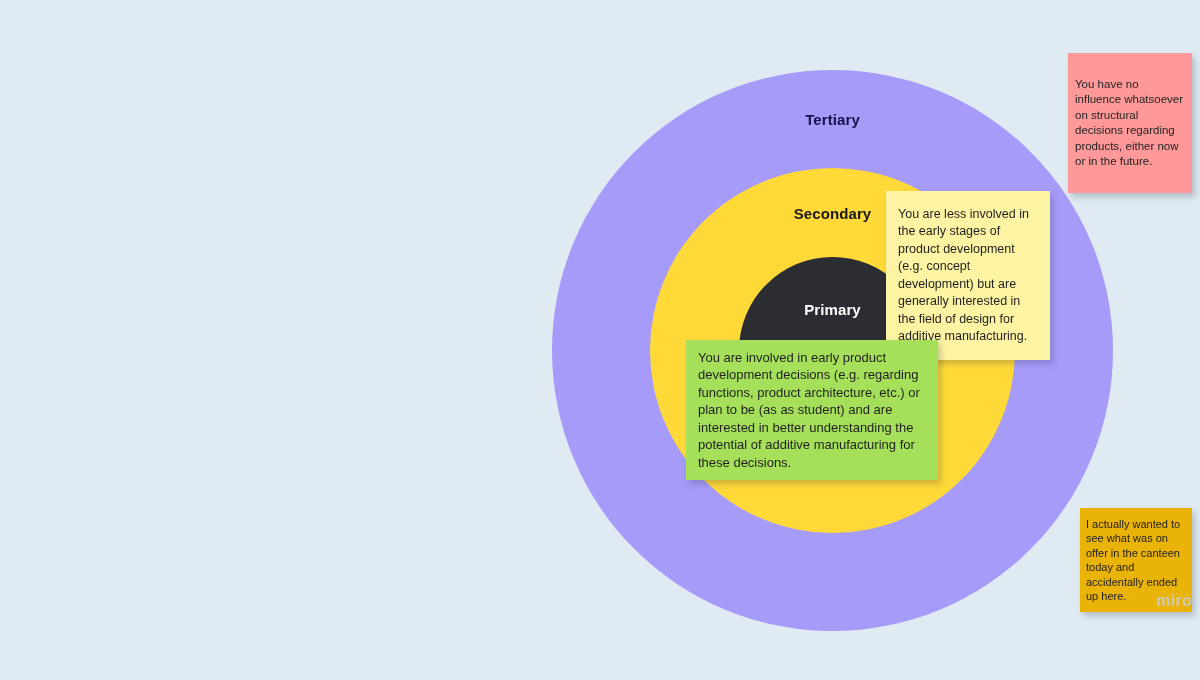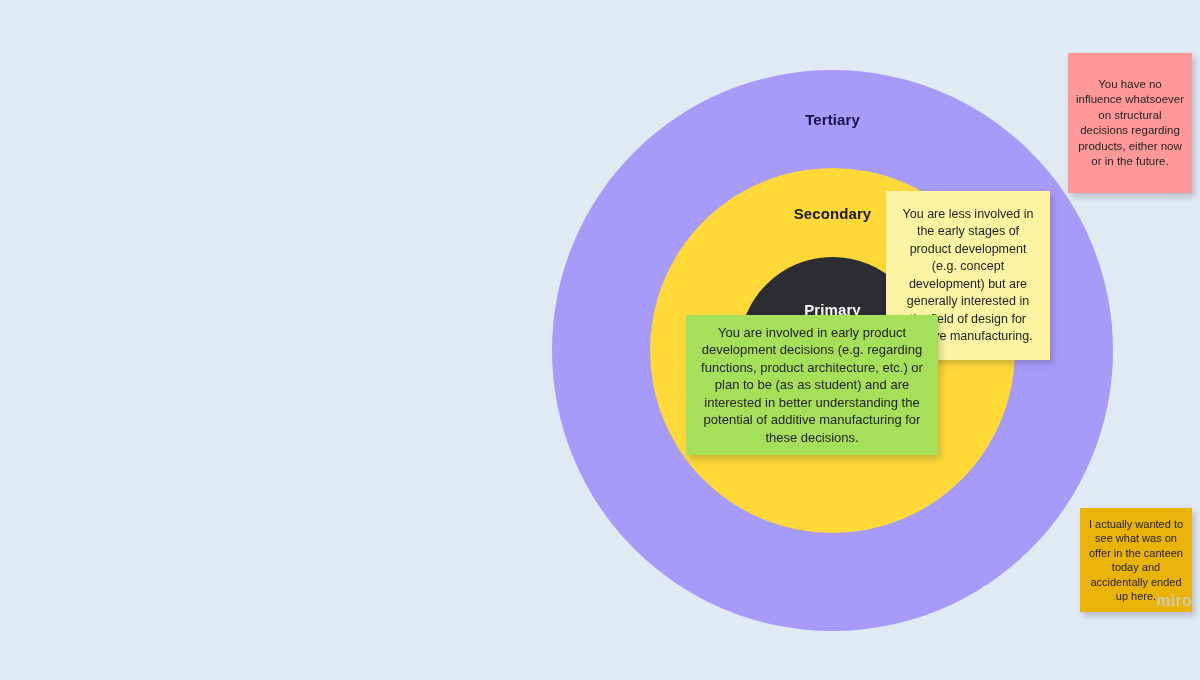--- a/index.html
+++ b/index.html
@@ -73,21 +73,20 @@
     color: #ffffff;
   }
 
   
   .note {
     position: absolute;
     box-sizing: border-box;
     display: flex;
     align-items: center;
     justify-content: center;
-    text-align: center;
     color: #1f1f1f;
     box-shadow: 3px 4px 6px rgba(40, 40, 60, 0.22);
   }
   .note-text {
     display: block;
     width: 100%;
   }
 
   #note-tertiary {
     left: 1068px;
@@ -104,21 +103,21 @@
     top: 191px;
     width: 164px;
     height: 169px;
     background: #fcf4a3;
     padding: 8px 12px;
     font-size: 12.5px;
     line-height: 17.5px;
   }
   #note-primary {
     left: 686px;
-    top: 315px;
+    top: 340px;
     width: 252px;
     height: 140px;
     background: #a6e05a;
     padding: 8px 12px;
     font-size: 13px;
     line-height: 17.5px;
   }
   #note-outside {
     left: 1080px;
     top: 508px;

